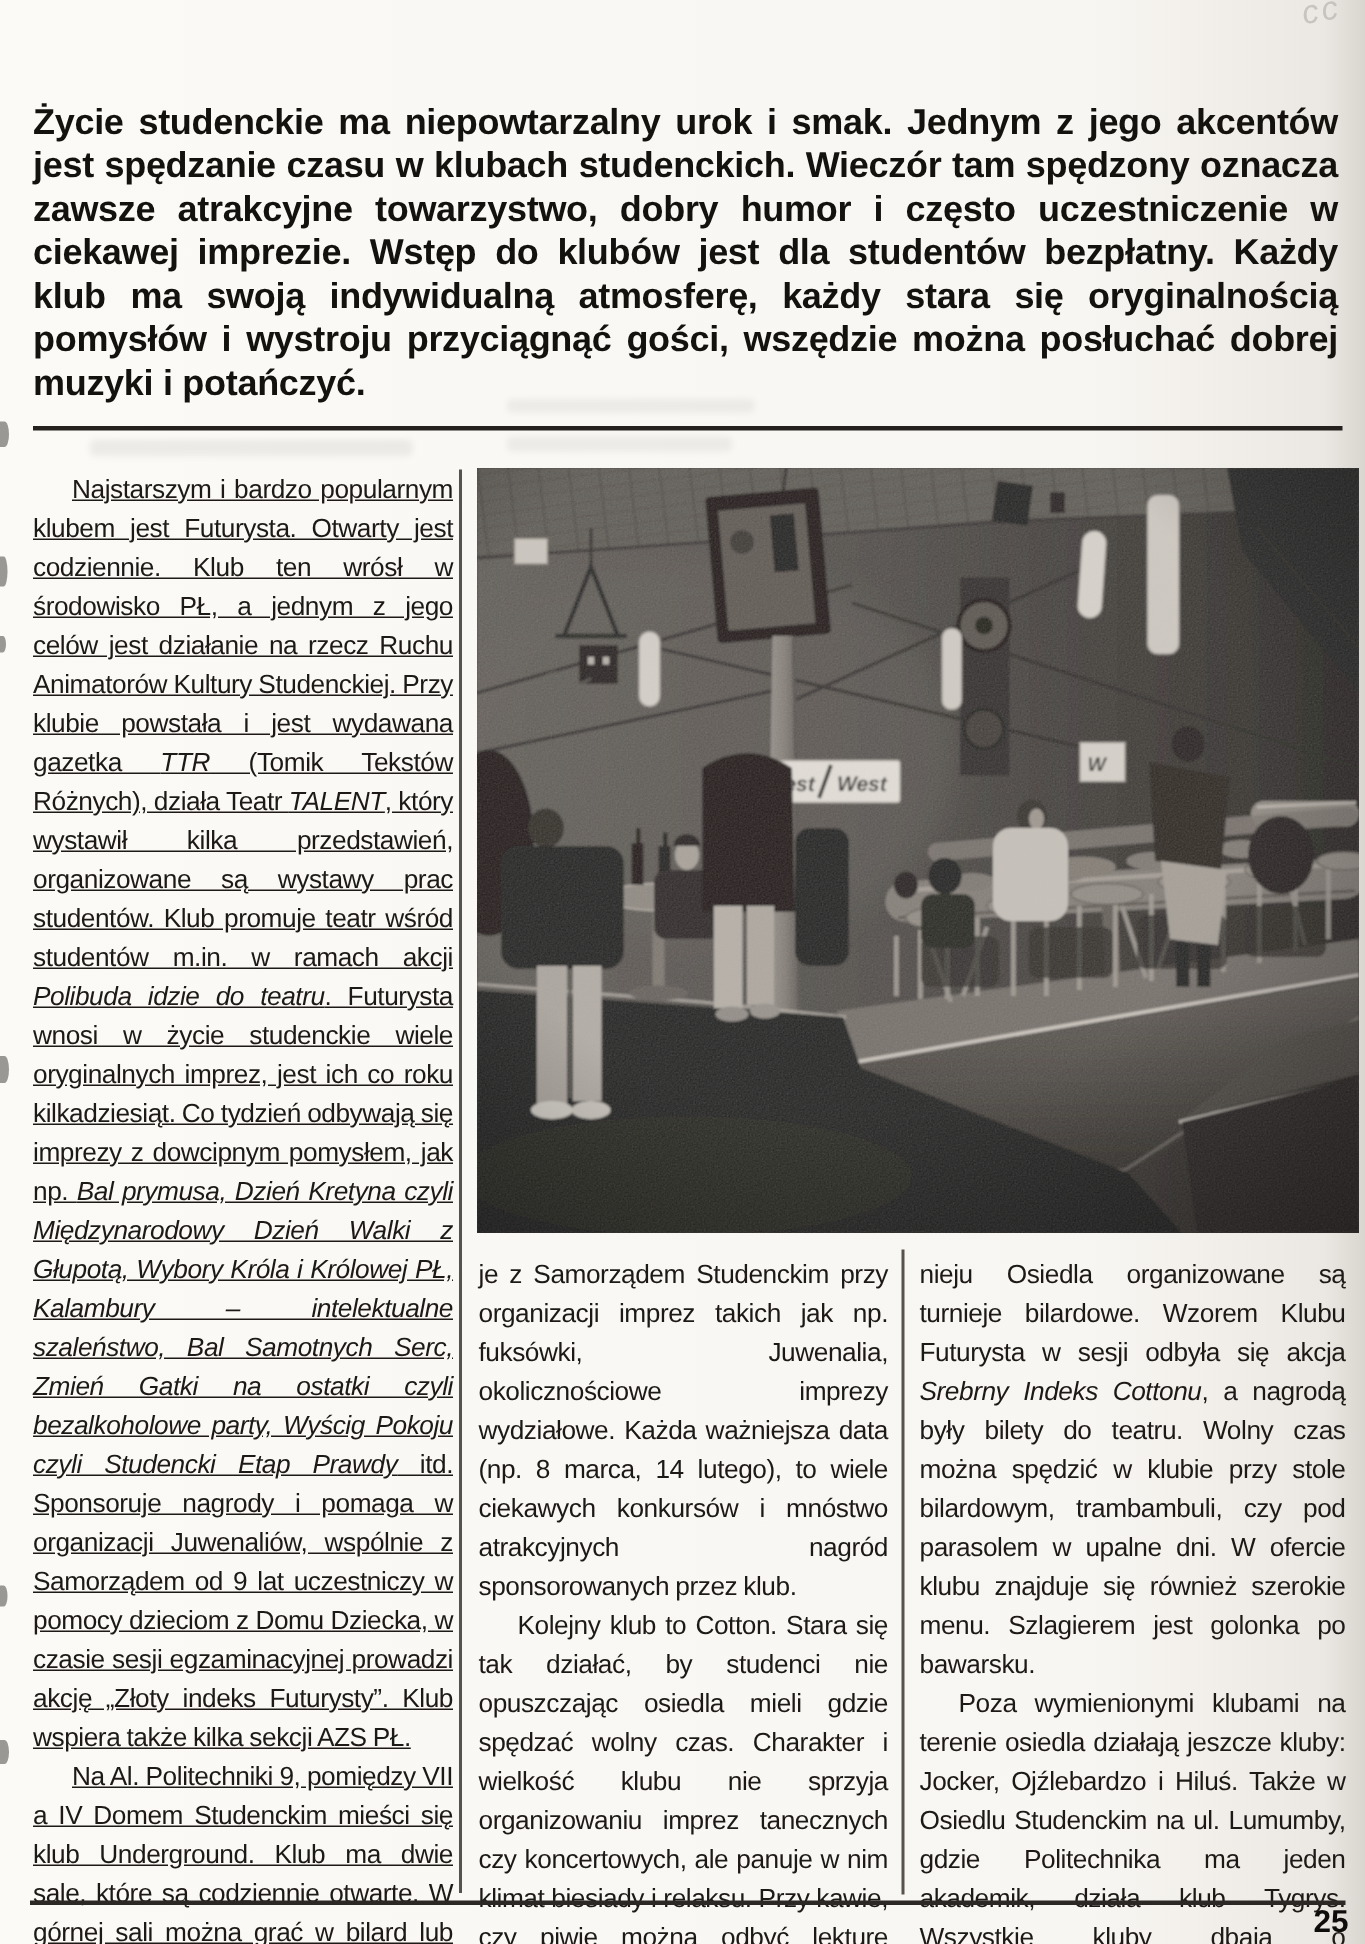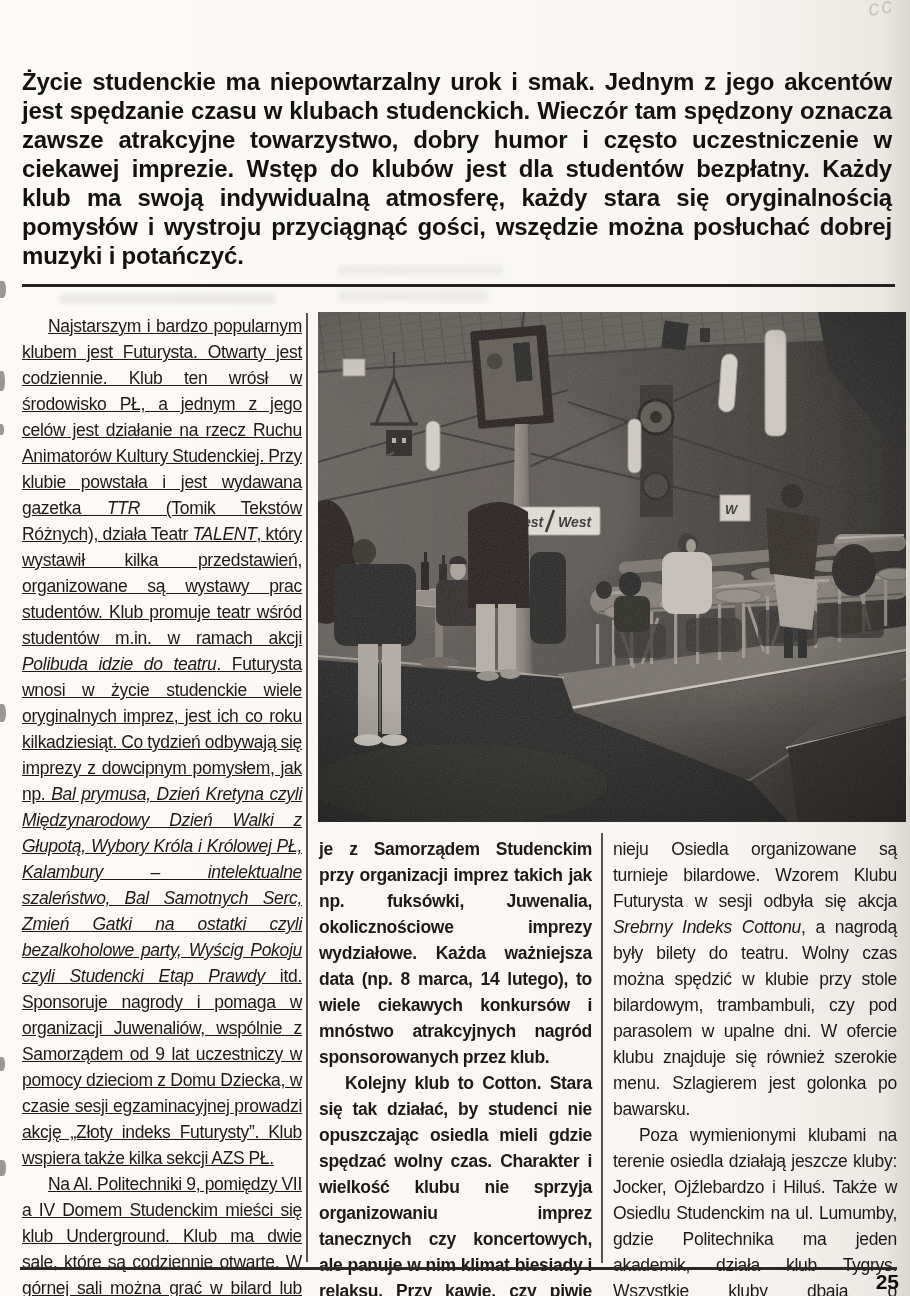--- a/index.html
+++ b/index.html
@@ -29,21 +29,21 @@
   .heading-rule{position:absolute;left:22px;top:284px;width:873px;height:3px;background:#24211f;}
   .ghost{position:absolute;background:#6e6b64;filter:blur(2px);border-radius:3px;}
   .col{
     position:absolute;text-align:justify;
     font-size:17.5px;line-height:26px;letter-spacing:-.3px;word-spacing:-.5px;
     color:#1c1917;
   }
   .col .para{margin:0;}
   .col .para.indent{text-indent:26px;}
   #col1{left:22px;top:313px;width:280px;height:952px;text-decoration:underline;}
-  #col2{left:319px;top:836px;width:273px;height:430px;font-weight:bold;}
+  #col2{left:319px;top:836px;width:273px;height:430px;}
   #col3{left:613px;top:836px;width:284px;height:430px;}
   .vrule{position:absolute;width:2px;background:#56524e;}
   #vrule1{left:306px;top:313px;height:949px;}
   #vrule2{left:601px;top:833px;height:430px;}
   .photo-wrap{
     position:absolute;left:318px;top:312px;width:588px;height:510px;
     background:#34302d;
   }
   .footer-rule{position:absolute;left:20px;top:1267px;width:877px;height:2.5px;background:#2b2826;}
   .footer-text{position:absolute;left:338px;top:1273px;font-size:19px;color:#15130f;white-space:nowrap;}

